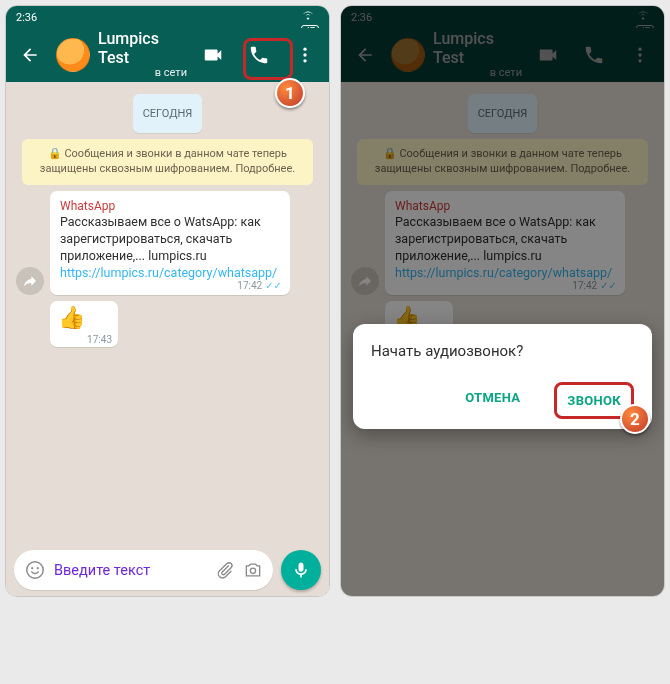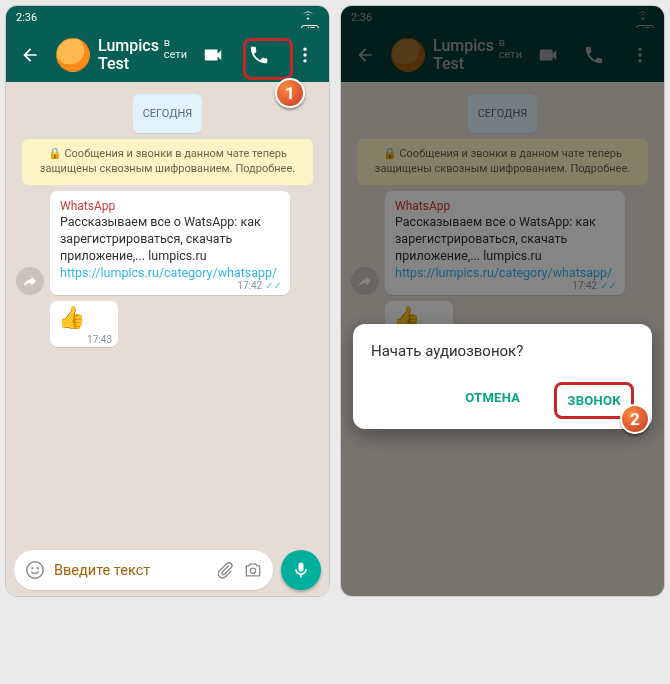--- a/index.html
+++ b/index.html
@@ -4,42 +4,42 @@
 <style>
   * { box-sizing: border-box; margin: 0; padding: 0; }
   body { background: #eaeaea; font-family: -apple-system, "Segoe UI", Roboto, Arial, sans-serif; }
   .canvas { width: 670px; height: 684px; background: #eaeaea; position: relative; display: flex; gap: 10px; padding: 5px; }
   .phone { width: 325px; height: 592px; background: #fff; border: 1px solid #c8c8c8; border-radius: 12px; overflow: hidden; position: relative; display: flex; flex-direction: column; }
   .statusbar { height: 22px; background: #075e54; color: #fff; display: flex; align-items: center; justify-content: space-between; padding: 0 10px; font-size: 11px; }
   .sb-right { display:flex; align-items:flex-start; gap:4px;flex-direction:column; }
   .appbar { height: 54px; background: #075e54; color: #fff; display: flex; align-items: center; padding: 0 6px; gap: 8px; }
   .back-icon { color:#fff; }
   .avatar { width: 34px; height: 34px; border-radius: 50%; background: radial-gradient(circle at 40% 35%, #ffb84d 0 50%, #ff8c1a 51% 100%); border:1px solid rgba(0,0,0,.1); }
-  .title-block { flex:1; display:flex; flex-direction:row; line-height:1.15; }
+  .title-block { flex:1; display:flex; flex-direction:column; line-height:1.15;align-items:flex-end; }
   .contact-name { font-size: 16px; font-weight: 500; }
   .contact-status { font-size: 11px; opacity: .9; }
   .bar-actions { display:flex; align-items:center; gap:10px; }
   .icon-btn { width: 36px; height: 36px; display:flex; align-items:center; justify-content:center; border-radius:4px; color:#fff; }
   .chat-bg { flex:1; background:#e5ddd5; position:relative; overflow:hidden; padding:6px 8px; }
   .day-pill { margin: 6px auto; background:#e1f2fb; color:#5a6a74; font-size:11px; padding:13px 10px; border-radius:6px; width:max-content; box-shadow:0 1px 0 rgba(0,0,0,.08); }
   .enc-banner { margin:6px 8px; background:#fdf4c5; color:#6b6351; font-size:11px; text-align:center; padding:8px 10px; border-radius:6px; line-height:1.35; }
   .msg-wrap { display:flex; align-items:flex-end; gap:6px; margin:6px 2px; }
   .fwd-circle { width:28px; height:28px; border-radius:50%; background:rgba(0,0,0,.12); display:flex; align-items:center; justify-content:center; color:#fff; }
   .bubble { background:#fff; border-radius:7px; padding:7px 10px 14px 10px; max-width: 240px; box-shadow:0 1px 0 rgba(0,0,0,.1); position:relative; font-size:12.5px; color:#303030; line-height:1.35; }
   .bubble .from { color:#cc3b3b; font-weight:400; font-size:12px; }
   .bubble .link { color:#34b7f1; word-break:break-all; }
   .bubble .meta { position:absolute; right:8px; bottom:3px; font-size:10px; color:#8b98a0; display:flex; align-items:center; gap:3px;}
   .ticks { color:#4fc3f7; }
   .thumb-bubble { background:#fff; border-radius:7px; padding:4px 8px 14px 8px; box-shadow:0 1px 0 rgba(0,0,0,.1); width:68px; height:46px; position:relative; margin:4px 2px 0 36px; }
   .thumb { font-size:22px; }
   .thumb-bubble .meta { position:absolute; right:6px; bottom:2px; font-size:10px; color:#8b98a0; }
   .inputbar { position:absolute; left:0; right:0; bottom:0; height:52px; background:transparent; display:flex; align-items:center; gap:8px; padding:6px 8px; }
   .input-pill { flex:1; height:40px; background:#fff; border-radius:20px; display:flex; align-items:center; gap:8px; padding:0 10px; color:#b6b6b6; box-shadow:0 1px 1px rgba(0,0,0,.1);}
   .pill-icon { color:#8a8a8a; display:flex; }
-  .placeholder { font-size:14.5px; color:#a16207; flex:1; }
+  .placeholder { font-size:14.5px; color:#6d28d9; flex:1; }
   .mic-btn { width:40px; height:40px; border-radius:50%; background:#00b09c; display:flex; align-items:center; justify-content:center; color:#fff; box-shadow:0 2px 3px rgba(0,0,0,.25); }
   
   .highlight-call { position:absolute; border:3px solid #c62828; border-radius:8px; background: rgba(255,255,255,0); pointer-events:none; }
   .step-badge { position:absolute; width:30px; height:30px; border-radius:50%; background: radial-gradient(circle at 35% 30%, #ff8a3d, #c0392b); color:#fff; font-weight:700; font-size:17px; display:flex; align-items:center; justify-content:center; box-shadow:0 2px 3px rgba(0,0,0,.4); border:2px solid #fff; }
   
   .dim { position:absolute; inset:0; background:rgba(0,0,0,.48); }
   .dialog { position:absolute; left:12px; right:12px; top:318px; background:#fff; border-radius:12px; padding:18px 18px 10px 18px; box-shadow:0 6px 20px rgba(0,0,0,.35); }
   .dialog-title { font-size:15px; color:#303030; margin-bottom:22px; }
   .dialog-actions { display:flex; justify-content:flex-end; gap:24px; }
   .dialog-btn { color:#0aa583; font-weight:700; font-size:13px; padding:8px 10px; letter-spacing:.3px; }

